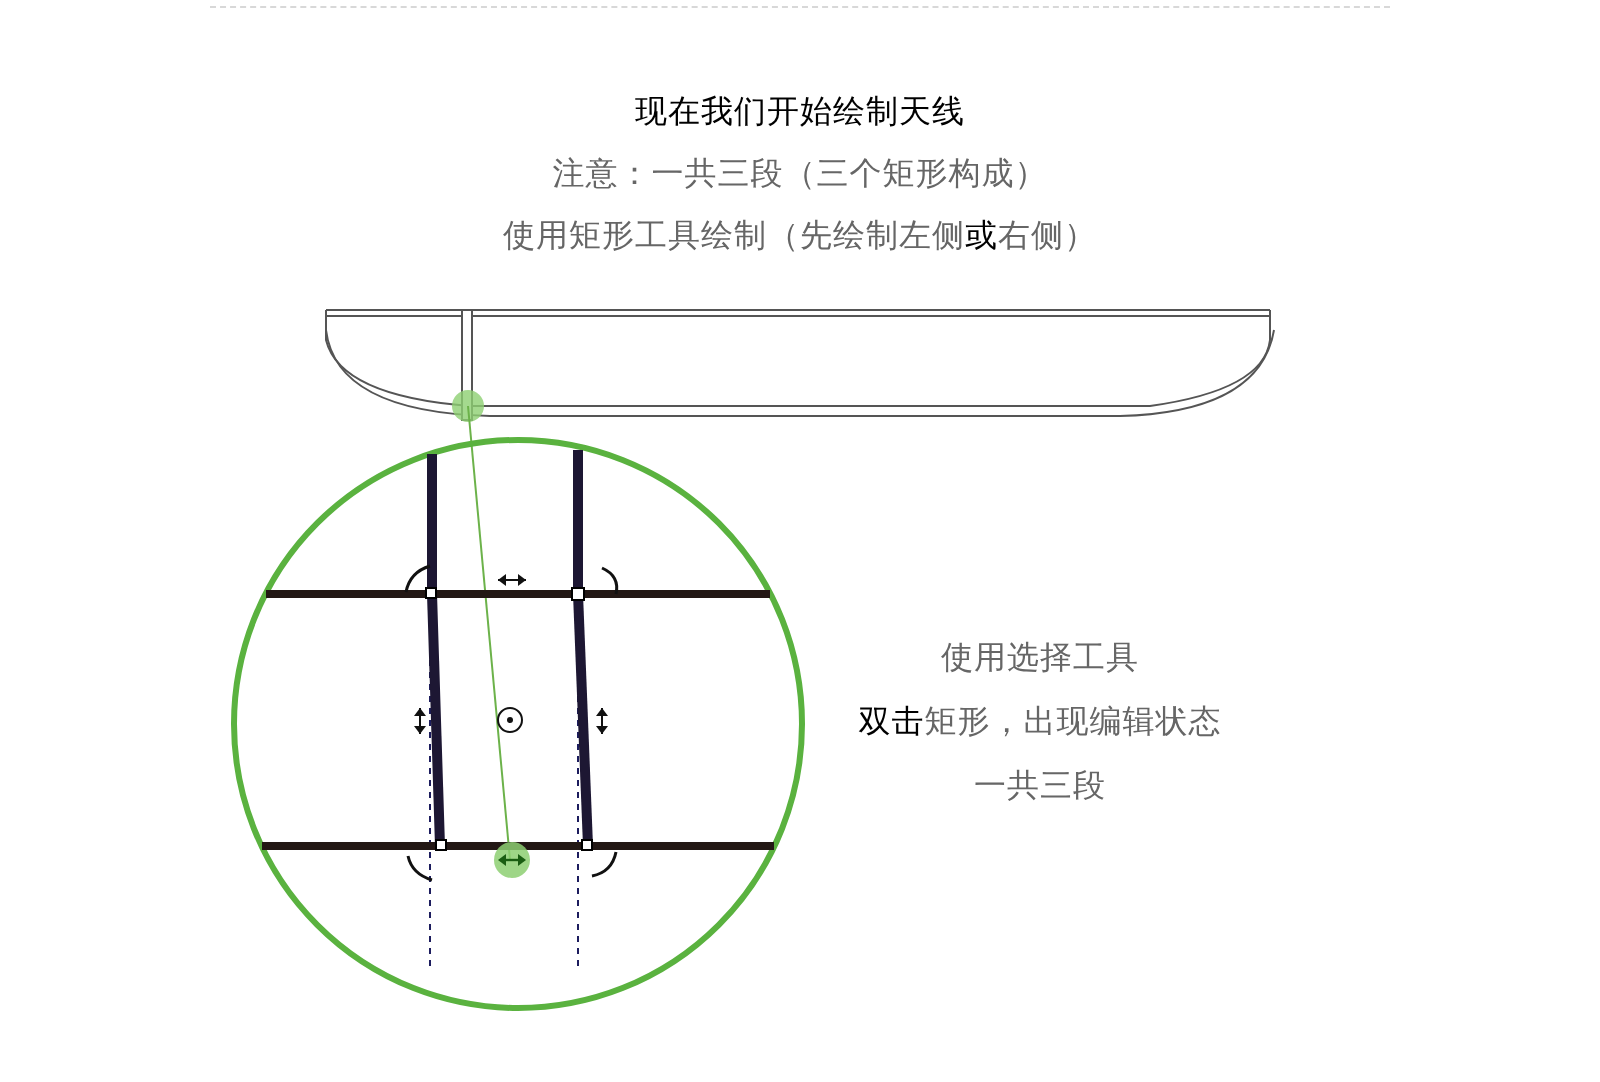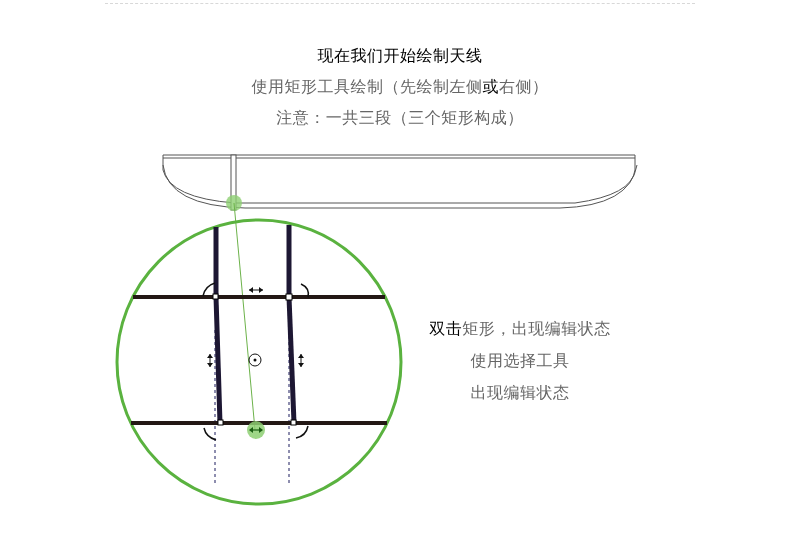--- a/index.html
+++ b/index.html
@@ -18,22 +18,22 @@
   .right-block .line { line-height: 32px; }
   svg.art { position: absolute; left: 0; top: 0; }
 </style>
 </head>
 <body>
 
 <div class="dash-top"></div>
 
 <div class="title-block">
   <div class="line green">现在我们开始绘制天线</div>
+  <div class="line">注意：一共三段（三个矩形构成）</div>
   <div class="line"><span>使用矩形工具绘制（先绘制左侧</span><span class="green">或</span><span>右侧）</span></div>
-  <div class="line">注意：一共三段（三个矩形构成）</div>
 </div>
 
 <svg class="art" width="800" height="541" viewBox="0 0 800 541">
 
   <g fill="none" stroke="#555" stroke-width="1">
     <line x1="163" y1="155" x2="635" y2="155"></line>
     <line x1="163" y1="158" x2="635" y2="158"></line>
     <path d="M163,155 L163,170 Q170,198 235,203 L575,203 Q632,195 635,170 L635,155"></path>
     <path d="M163,165 Q168,206 245,208 L560,208 Q630,206 637,165"></path>
     <rect x="231" y="155" width="5" height="55" fill="#fff"></rect>
@@ -90,16 +90,16 @@
 
   <circle cx="256" cy="430" r="9" fill="#8dcf72" opacity="0.85"></circle>
   <g fill="#1a5e12">
     <line x1="250" y1="430" x2="262" y2="430" stroke="#1a5e12" stroke-width="1.2"></line>
     <polygon points="249,430 253,427 253,433"></polygon>
     <polygon points="263,430 259,427 259,433"></polygon>
   </g>
 </svg>
 
 <div class="right-block">
+  <div class="line">使用选择工具</div>
   <div class="line"><span class="green">双击</span><span>矩形，出现编辑状态</span></div>
-  <div class="line">使用选择工具</div>
-  <div class="line">出现编辑状态</div>
+  <div class="line">一共三段</div>
 </div>
 
 </body></html>

